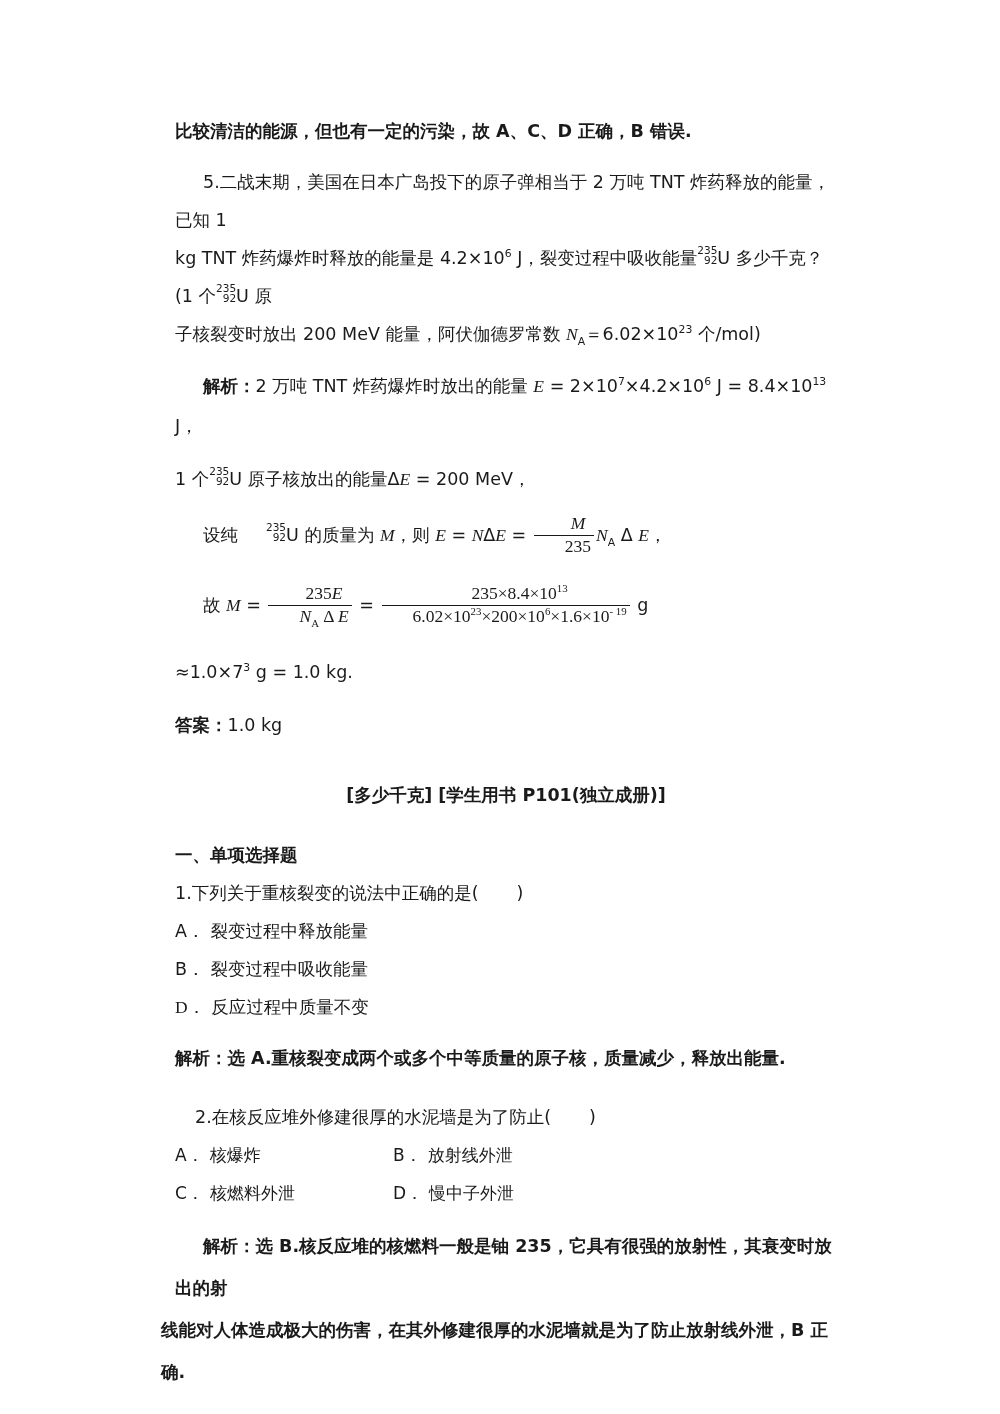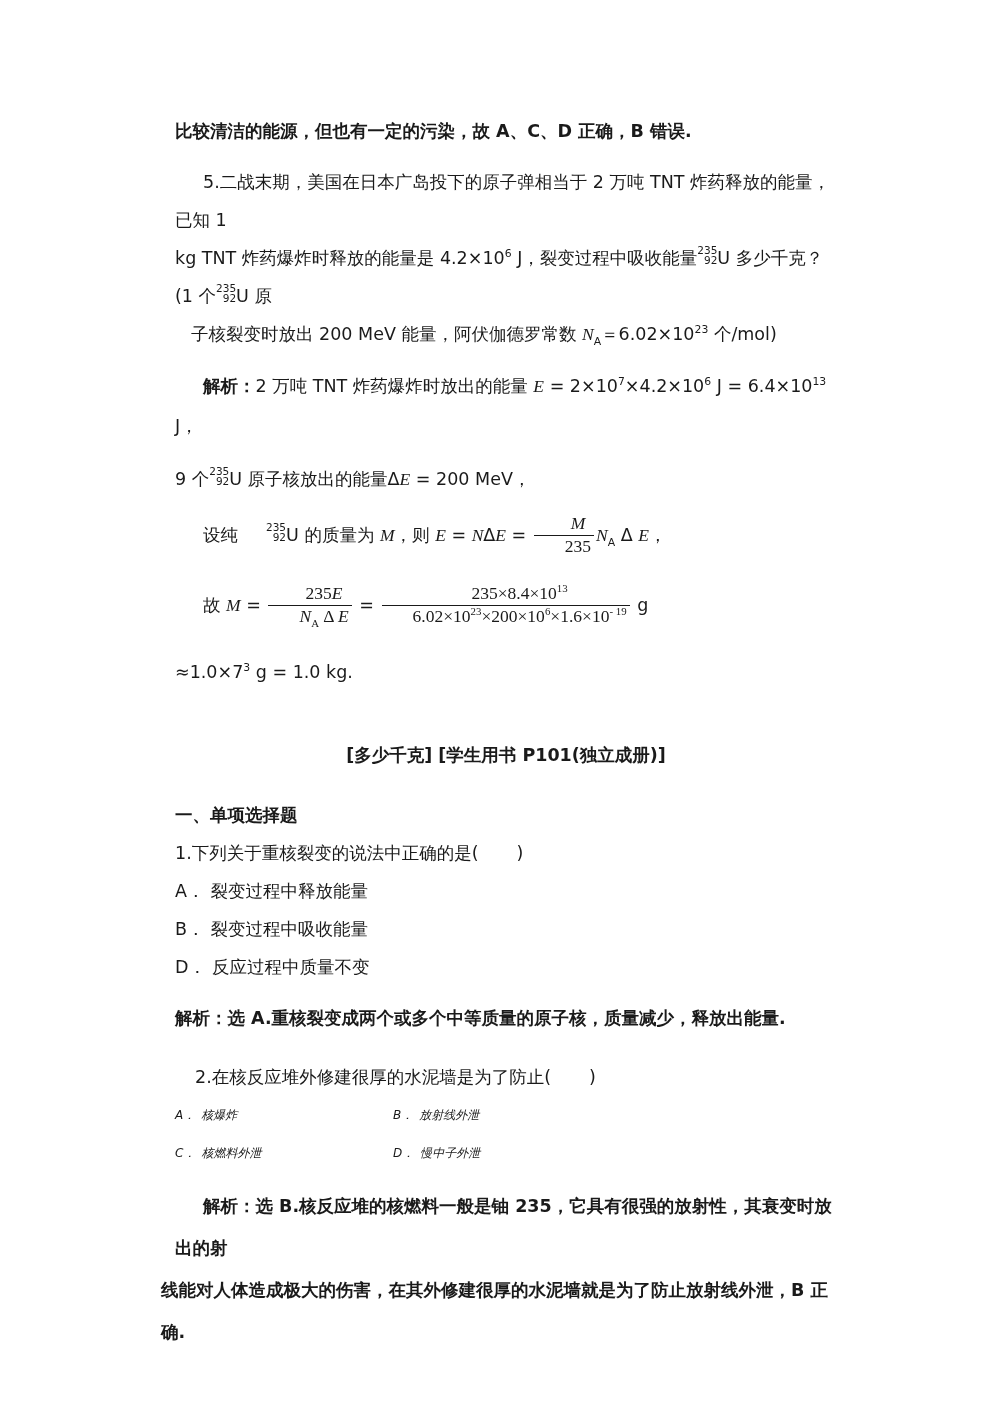--- a/index.html
+++ b/index.html
@@ -85,23 +85,22 @@
     display: block;
     padding: 1px 3px 0 3px;
     white-space: nowrap;
   }
 
   .centered { text-align: center; }
 
   
   .optrow {
     display: block;
-    font-size: 12px;
+    font-size: 17px;
     white-space: nowrap;
-    font-style: italic;
   }
   .optcol-a { display: inline-block; width: 218px; }
   .optcol-b { display: inline-block; }
 
   .lbl { margin-right: 6px; }
 </style>
 </head>
 <body>
 
 <div id="page">
@@ -112,34 +111,34 @@
     </div>
 
     <div class="gap-sm"></div>
 
     <div class="para cjk" style="text-indent:1.6em;line-height:38px;">
       <span>5.</span><span>二战末期，美国在日本广岛投下的原子弹相当于 2 万吨 TNT 炸药释放的能量，已知 1</span>
     </div>
     <div class="para cjk" style="line-height:38px;">
       <span>kg TNT 炸药爆炸时释放的能量是 4.2×10</span><sup>6</sup><span> J，裂变过程中吸收能量</span><span class="iso"><span>235</span><span>92</span></span><span>U 多少千克？(1 个</span><span class="iso"><span>235</span><span>92</span></span><span>U 原</span>
     </div>
-    <div class="para cjk" style="line-height:38px;margin-left:16px;">
+    <div class="para cjk" style="line-height:38px;">
       <span>子核裂变时放出 200 MeV 能量，阿伏伽德罗常数 </span><span class="mi math">N</span><sub>A</sub><span>＝6.02×10</span><sup>23</sup><span> 个/mol)</span>
     </div>
 
     <div class="gap-sm"></div>
 
     <div class="para cjk" style="text-indent:1.6em;line-height:40px;">
-      <span class="bold">解析：</span><span>2 万吨 TNT 炸药爆炸时放出的能量 </span><span class="mi math">E</span><span> = 2×10</span><sup>7</sup><span>×4.2×10</span><sup>6</sup><span> J = 6.4×10</span><sup>13</sup><span> J，</span>
+      <span class="bold">解析：</span><span>2 万吨 TNT 炸药爆炸时放出的能量 </span><span class="mi math">E</span><span> = 2×10</span><sup>7</sup><span>×4.2×10</span><sup>6</sup><span> J = 8.4×10</span><sup>13</sup><span> J，</span>
     </div>
 
     <div class="gap-sm"></div>
 
     <div class="para cjk" style="line-height:40px;">
-      <span>9 个</span><span class="iso"><span>235</span><span>92</span></span><span>U 原子核放出的能量Δ</span><span class="mi math">E</span><span> = 200 MeV，</span>
+      <span>1 个</span><span class="iso"><span>235</span><span>92</span></span><span>U 原子核放出的能量Δ</span><span class="mi math">E</span><span> = 200 MeV，</span>
     </div>
 
     <div class="gap-sm"></div>
 
     <div class="para cjk" style="text-indent:1.6em;line-height:46px;">
       <span>设纯</span><span class="iso"><span>235</span><span>92</span></span><span>U 的质量为 </span><span class="mi math">M</span><span>，则 </span><span class="mi math">E</span><span> = </span><span class="mi math">N</span><span>Δ</span><span class="mi math">E</span><span> = </span><span class="frac math"><span class="num mi">M</span><span class="den">235</span></span><span class="mi math">N</span><sub>A</sub><span> Δ </span><span class="mi math">E</span><span>，</span>
     </div>
 
     <div class="gap-md"></div>
 
@@ -148,20 +147,23 @@
     </div>
 
     <div class="gap-md"></div>
 
     <div class="para cjk" style="line-height:40px;">
       <span>≈1.0×7</span><sup>3</sup><span> g = 1.0 kg.</span>
     </div>
 
     <div class="gap-sm"></div>
 
+    <div class="para cjk" style="line-height:40px;">
+      <span class="bold">答案：</span><span>1.0 kg</span>
+    </div>
 
     <div class="gap-lg"></div>
 
     <div class="para cjk centered bold" style="line-height:40px;">
       <span>[多少千克] [学生用书 P101(独立成册)]</span>
     </div>
 
     <div class="gap-md"></div>
 
     <div class="para cjk bold" style="line-height:38px;">
@@ -171,21 +173,21 @@
     <div class="para cjk" style="line-height:38px;">
       <span>1.</span><span>下列关于重核裂变的说法中正确的是(</span><span style="display:inline-block;width:38px;"></span><span>)</span>
     </div>
 
     <div class="para cjk" style="line-height:38px;">
       <span class="lbl">A．</span><span>裂变过程中释放能量</span>
     </div>
     <div class="para cjk" style="line-height:38px;">
       <span class="lbl">B．</span><span>裂变过程中吸收能量</span>
     </div>
-    <div class="para cjk" style="line-height:38px;">
+    <div class="para cjk" style="line-height:38px;font-family:Liberation Serif, serif;">
       <span class="lbl">D．</span><span>反应过程中质量不变</span>
     </div>
 
     <div class="gap-sm"></div>
 
     <div class="para cjk bold" style="line-height:38px;">
       <span>解析：</span><span>选 A.重核裂变成两个或多个中等质量的原子核，质量减少，释放出能量.</span>
     </div>
 
     <div class="gap-md"></div>

